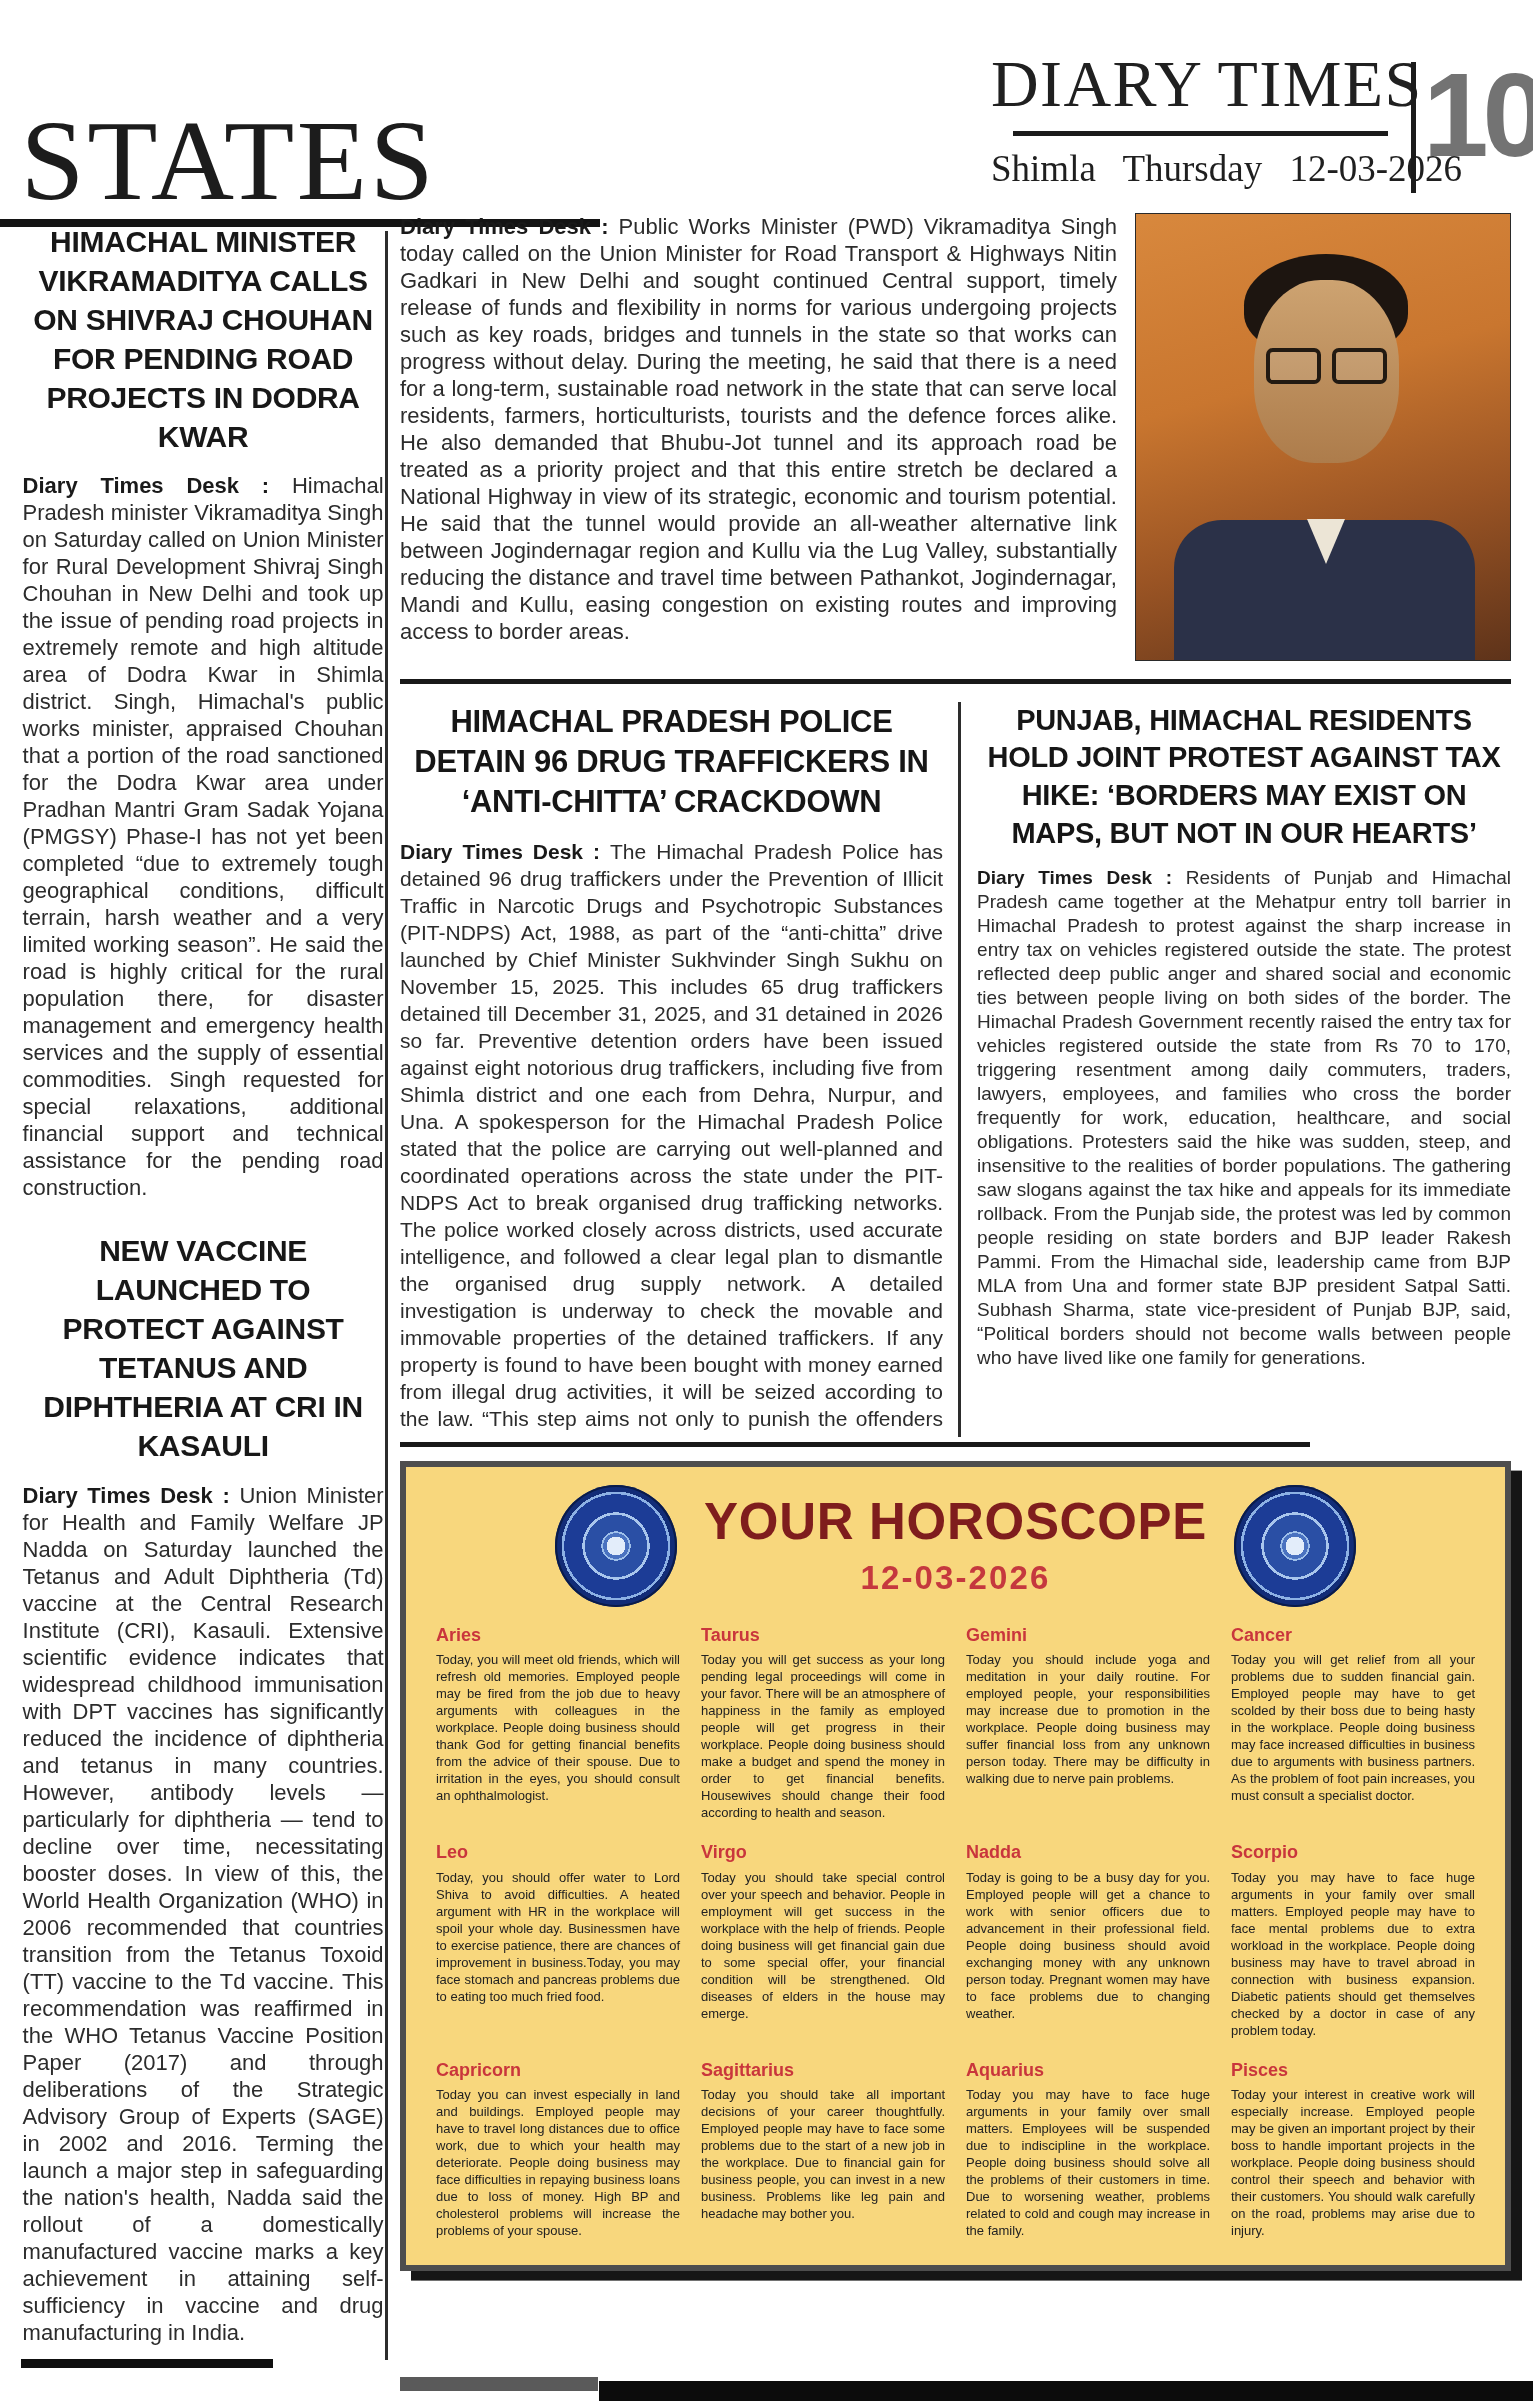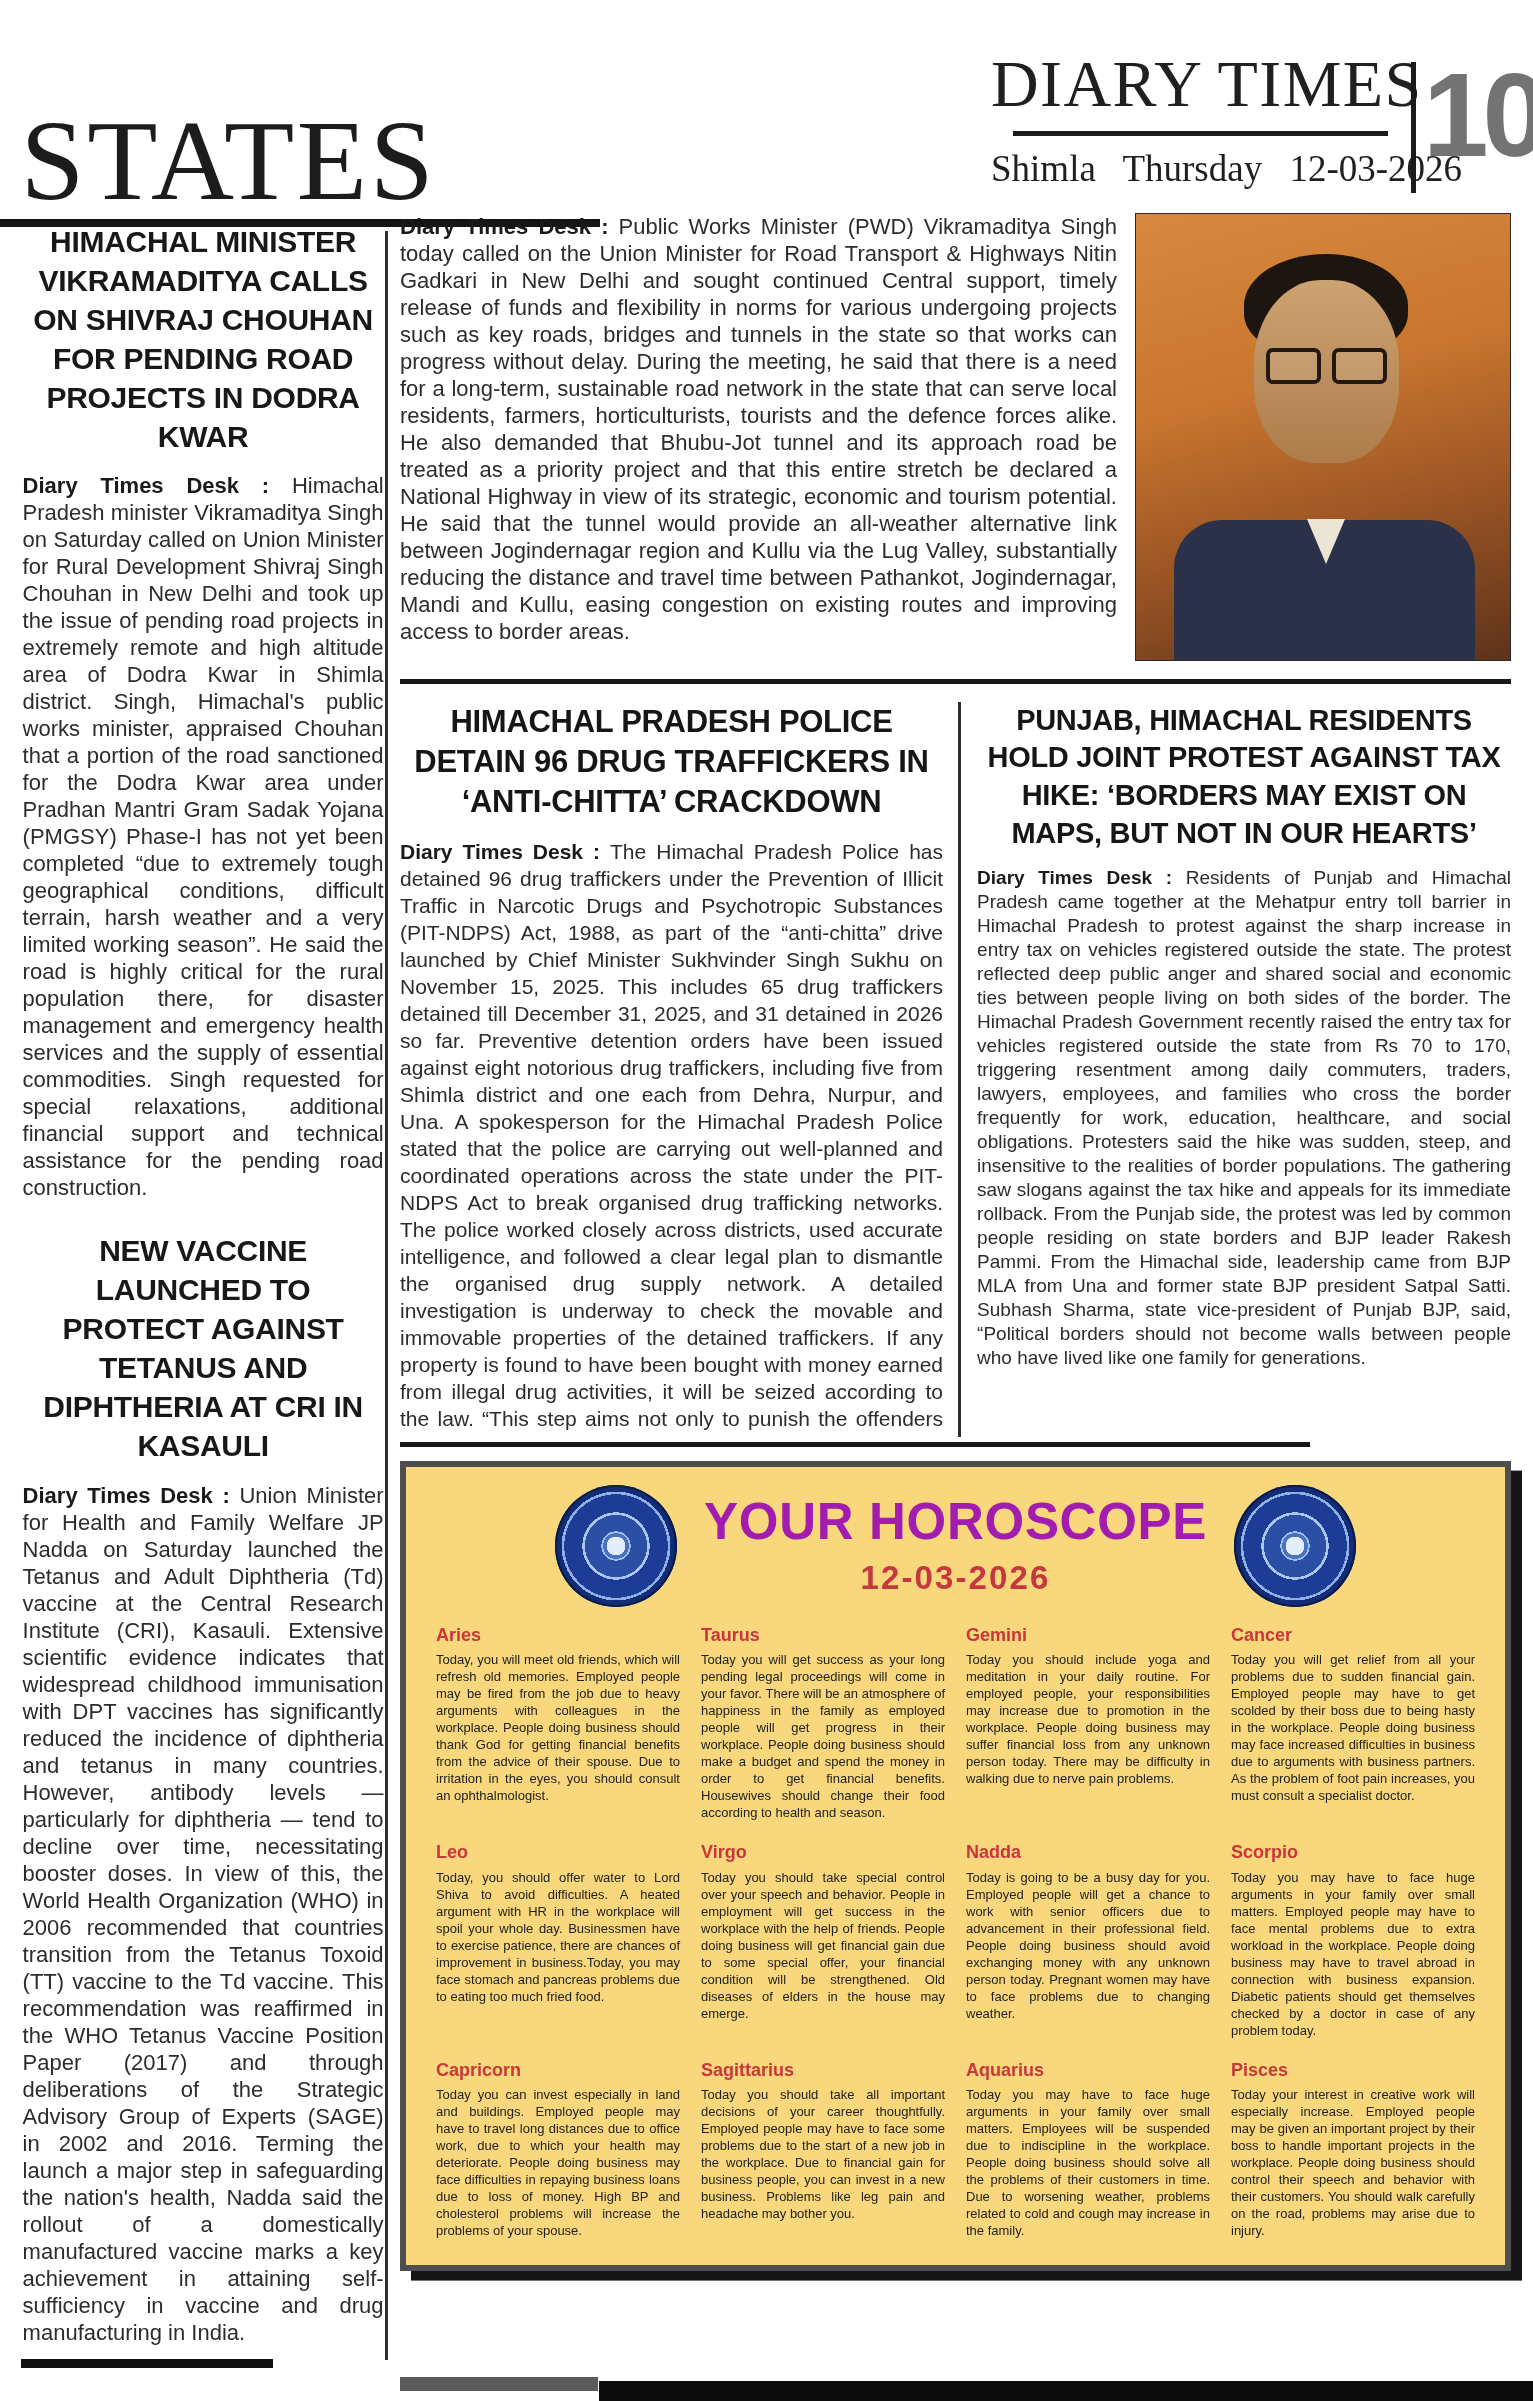--- a/index.html
+++ b/index.html
@@ -104,21 +104,21 @@
   .wheel {
     flex:none; width:122px; height:122px; border-radius:50%;
     background:radial-gradient(circle,
       #e3edfa 0 11%, #4a72c0 11% 15%, #9fc0ea 15% 17%,
       #2a4fa5 17% 36%, #a9c6ec 36% 39%,
       #1c3c96 39% 60%, #8db1e4 60% 63%,
       #122c77 63% 82%, #6f97d4 82% 85%, #0d2158 85% 100%);
     box-shadow:0 0 0 2.1px #0a1b4a inset;
   }
   .h-titles { text-align:center; }
-  .h-title { color:#a21caf; font-size:51px; font-weight:800; letter-spacing:0.7px; line-height:1.05; }
+  .h-title { color:#7f1d1d; font-size:51px; font-weight:800; letter-spacing:0.7px; line-height:1.05; }
   .h-date  { color:#c5383e; font-size:33px; font-weight:800; letter-spacing:2.1px; margin-top:11px; }
   .h-grid {
     margin-top:18px;
     display:grid; grid-template-columns:repeat(4,1fr);
     column-gap:26px; row-gap:20.5px;gap:21px;
   }
   .h-sign { color:#c9363c; font-size:18px; font-weight:800; margin-bottom:5.5px; }
   .h-text { font-size:13px; line-height:17px; text-align:justify; color:#222222; font-weight:500; }
 
   

